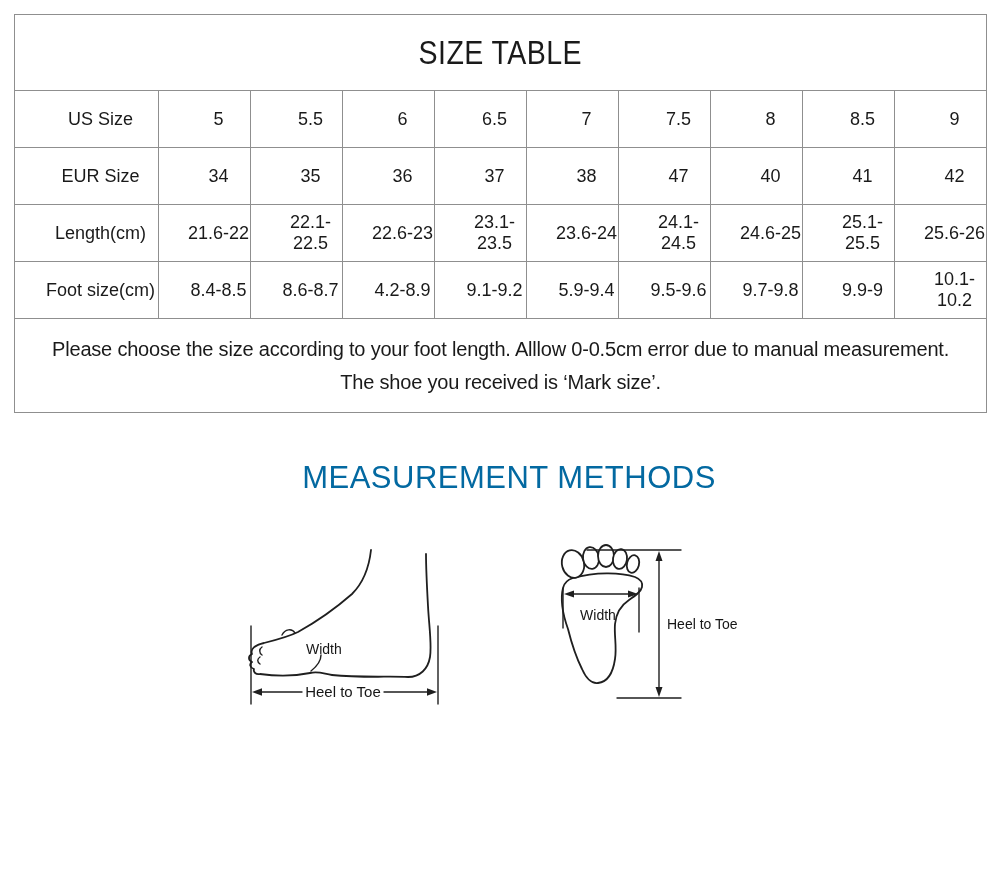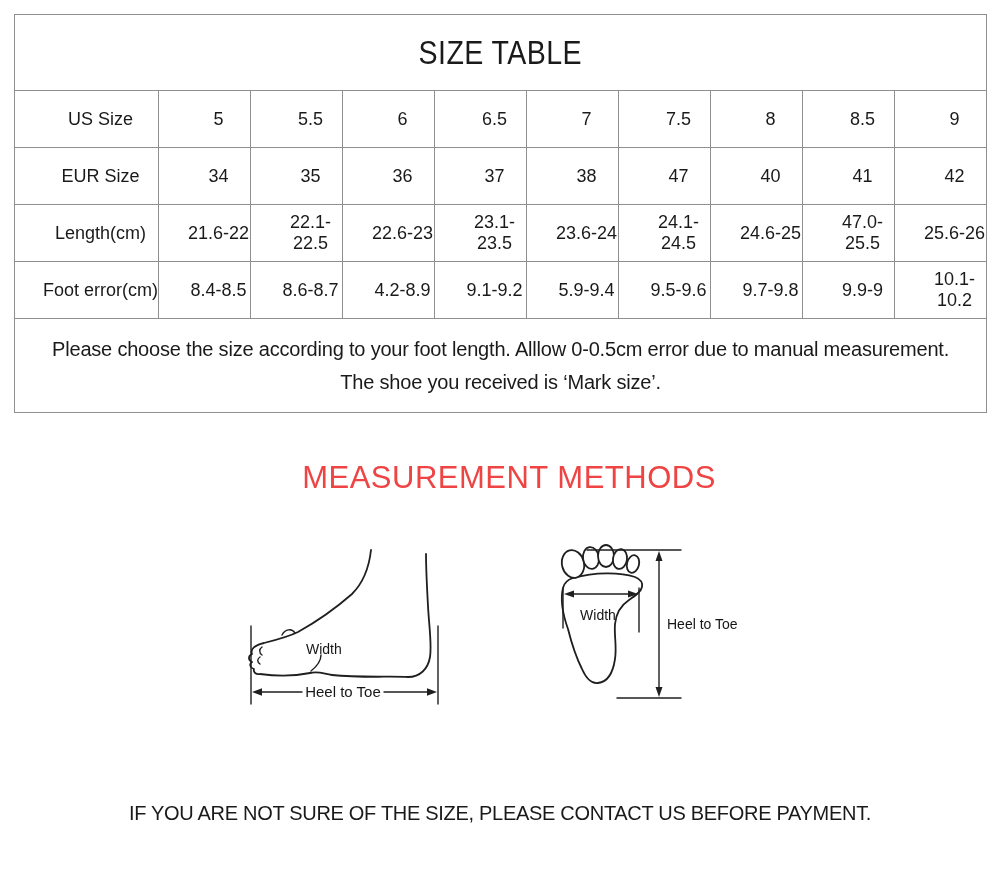--- a/index.html
+++ b/index.html
@@ -34,21 +34,21 @@
     white-space: nowrap;
   }
   tr.data-row td { height: 56px; padding-left: 28px; }
   tr.note-row td { height: 93px; margin-left: 12px; }
   .note-line { font-size: 20px; line-height: 33px; letter-spacing: -0.2px; }
 
   
   .mm-heading {
     position: absolute; left: 18px; right: 0; top: 460px;
     text-align: center; font-size: 31px; letter-spacing: 0.5px;
-    color: #ef4444; white-space: nowrap;
+    color: #0369a1; white-space: nowrap;
   }
   svg.diagram { position: absolute; overflow: visible; }
   svg.foot-side { left: 240px; top: 548px; }
   svg.foot-top  { left: 555px; top: 528px; }
   svg .ol   { fill: none; stroke: #1f1f1f; stroke-width: 1.8; stroke-linecap: round; stroke-linejoin: round; }
   svg .thin { fill: none; stroke: #1f1f1f; stroke-width: 1.4; stroke-linecap: round; }
   svg .ah   { fill: #1f1f1f; stroke: none; }
   svg .toe  { fill: #ffffff; stroke: #1f1f1f; stroke-width: 1.8; }
   svg text  { font-family: "Liberation Sans", sans-serif; fill: #161616; font-size: 14px; }
   svg text.dim { font-size: 15px; }
@@ -112,25 +112,25 @@
     </tr>
     <tr class="data-row">
       <td>Length(cm)</td>
       <td>21.6-22</td>
       <td>22.1-22.5</td>
       <td>22.6-23</td>
       <td>23.1-23.5</td>
       <td>23.6-24</td>
       <td>24.1-24.5</td>
       <td>24.6-25</td>
-      <td>47.0-25.5</td>
+      <td>25.1-25.5</td>
       <td>25.6-26</td>
     </tr>
     <tr class="data-row">
-      <td>Foot error(cm)</td>
+      <td>Foot size(cm)</td>
       <td>8.4-8.5</td>
       <td>8.6-8.7</td>
       <td>4.2-8.9</td>
       <td>9.1-9.2</td>
       <td>5.9-9.4</td>
       <td>9.5-9.6</td>
       <td>9.7-9.8</td>
       <td>9.9-9</td>
       <td>10.1-10.2</td>
     </tr>
@@ -195,15 +195,14 @@
     <line class="thin" x1="62" y1="170" x2="126" y2="170"></line>
 
     <line class="thin" x1="104" y1="31" x2="104" y2="161"></line>
     <polygon class="ah" points="104,23 100.5,33 107.5,33"></polygon>
     <polygon class="ah" points="104,169 100.5,159 107.5,159"></polygon>
 
     <text x="43" y="92" text-anchor="middle">Width</text>
     <text x="112" y="101">Heel to Toe</text>
   </svg>
 
-  <div class="footer-line footer-2">IF YOU ARE NOT SURE OF THE SIZE, PLEASE CONTACT US BEFORE PAYMENT.</div>
 
 </div>
 
 </body></html>

